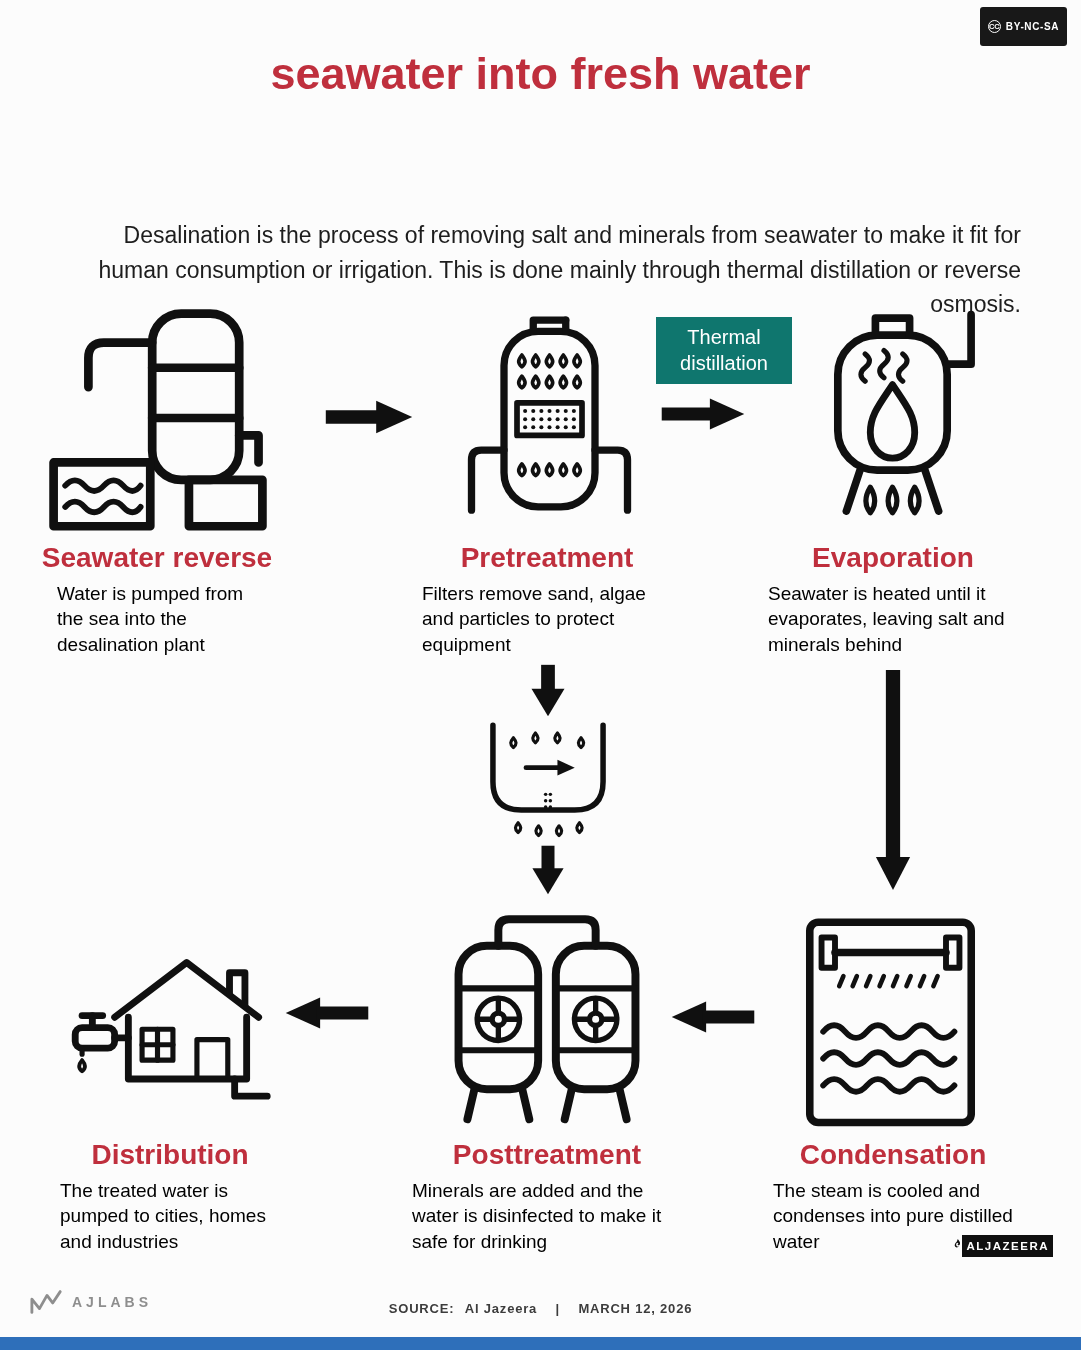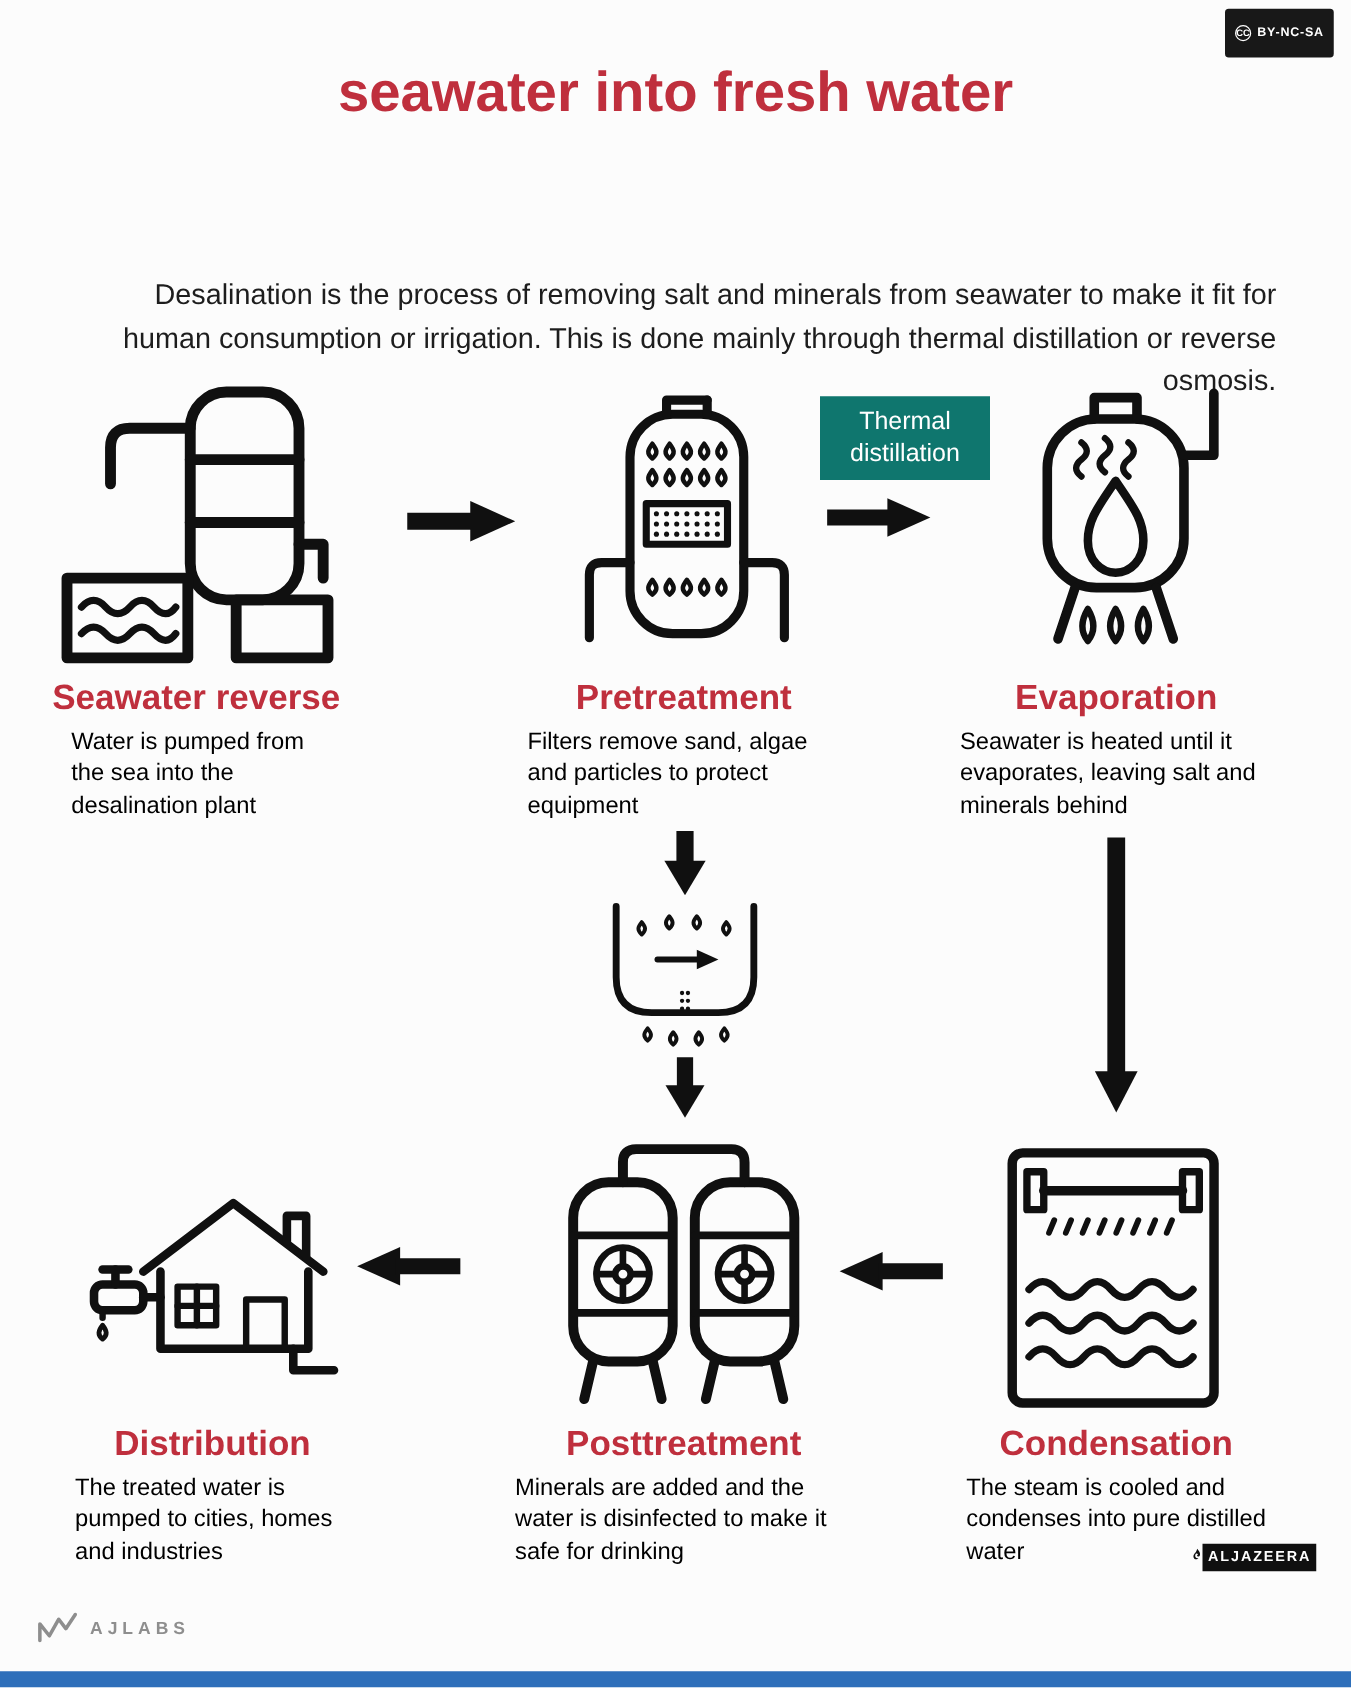--- a/index.html
+++ b/index.html
@@ -330,20 +330,26 @@
   </section>
 
   
   <div class="ajlabs">
     <svg width="34" height="26" viewBox="0 0 36 26" fill="none" stroke="#8e8e8e" stroke-width="3" stroke-linecap="round" stroke-linejoin="round">
       <polyline points="2,24 2,10 10,20 18,6 24,14 32,2"></polyline>
     </svg>
     <span class="ajlabs-text">AJLABS</span>
   </div>
 
+  <div class="source-line">
+    <span>SOURCE:</span>
+    <span class="src-name">Al Jazeera</span>
+    <span class="sep">|</span>
+    <span>MARCH 12, 2026</span>
+  </div>
 
   <div class="aj-logo">
     <svg width="64" height="72" viewBox="0 0 100 110">
       <path d="M50 2 C 60 18 78 30 74 52 C 71 68 58 72 52 66 C 46 60 50 50 58 50 C 50 38 38 40 34 54 C 29 72 44 86 62 80 C 54 94 34 96 24 84 C 12 70 20 48 34 36 C 42 29 46 16 50 2 Z" fill="#101010"></path>
     </svg>
     <div class="aj-wordmark">ALJAZEERA</div>
   </div>
 
   <div class="bottom-bar"></div>
 

